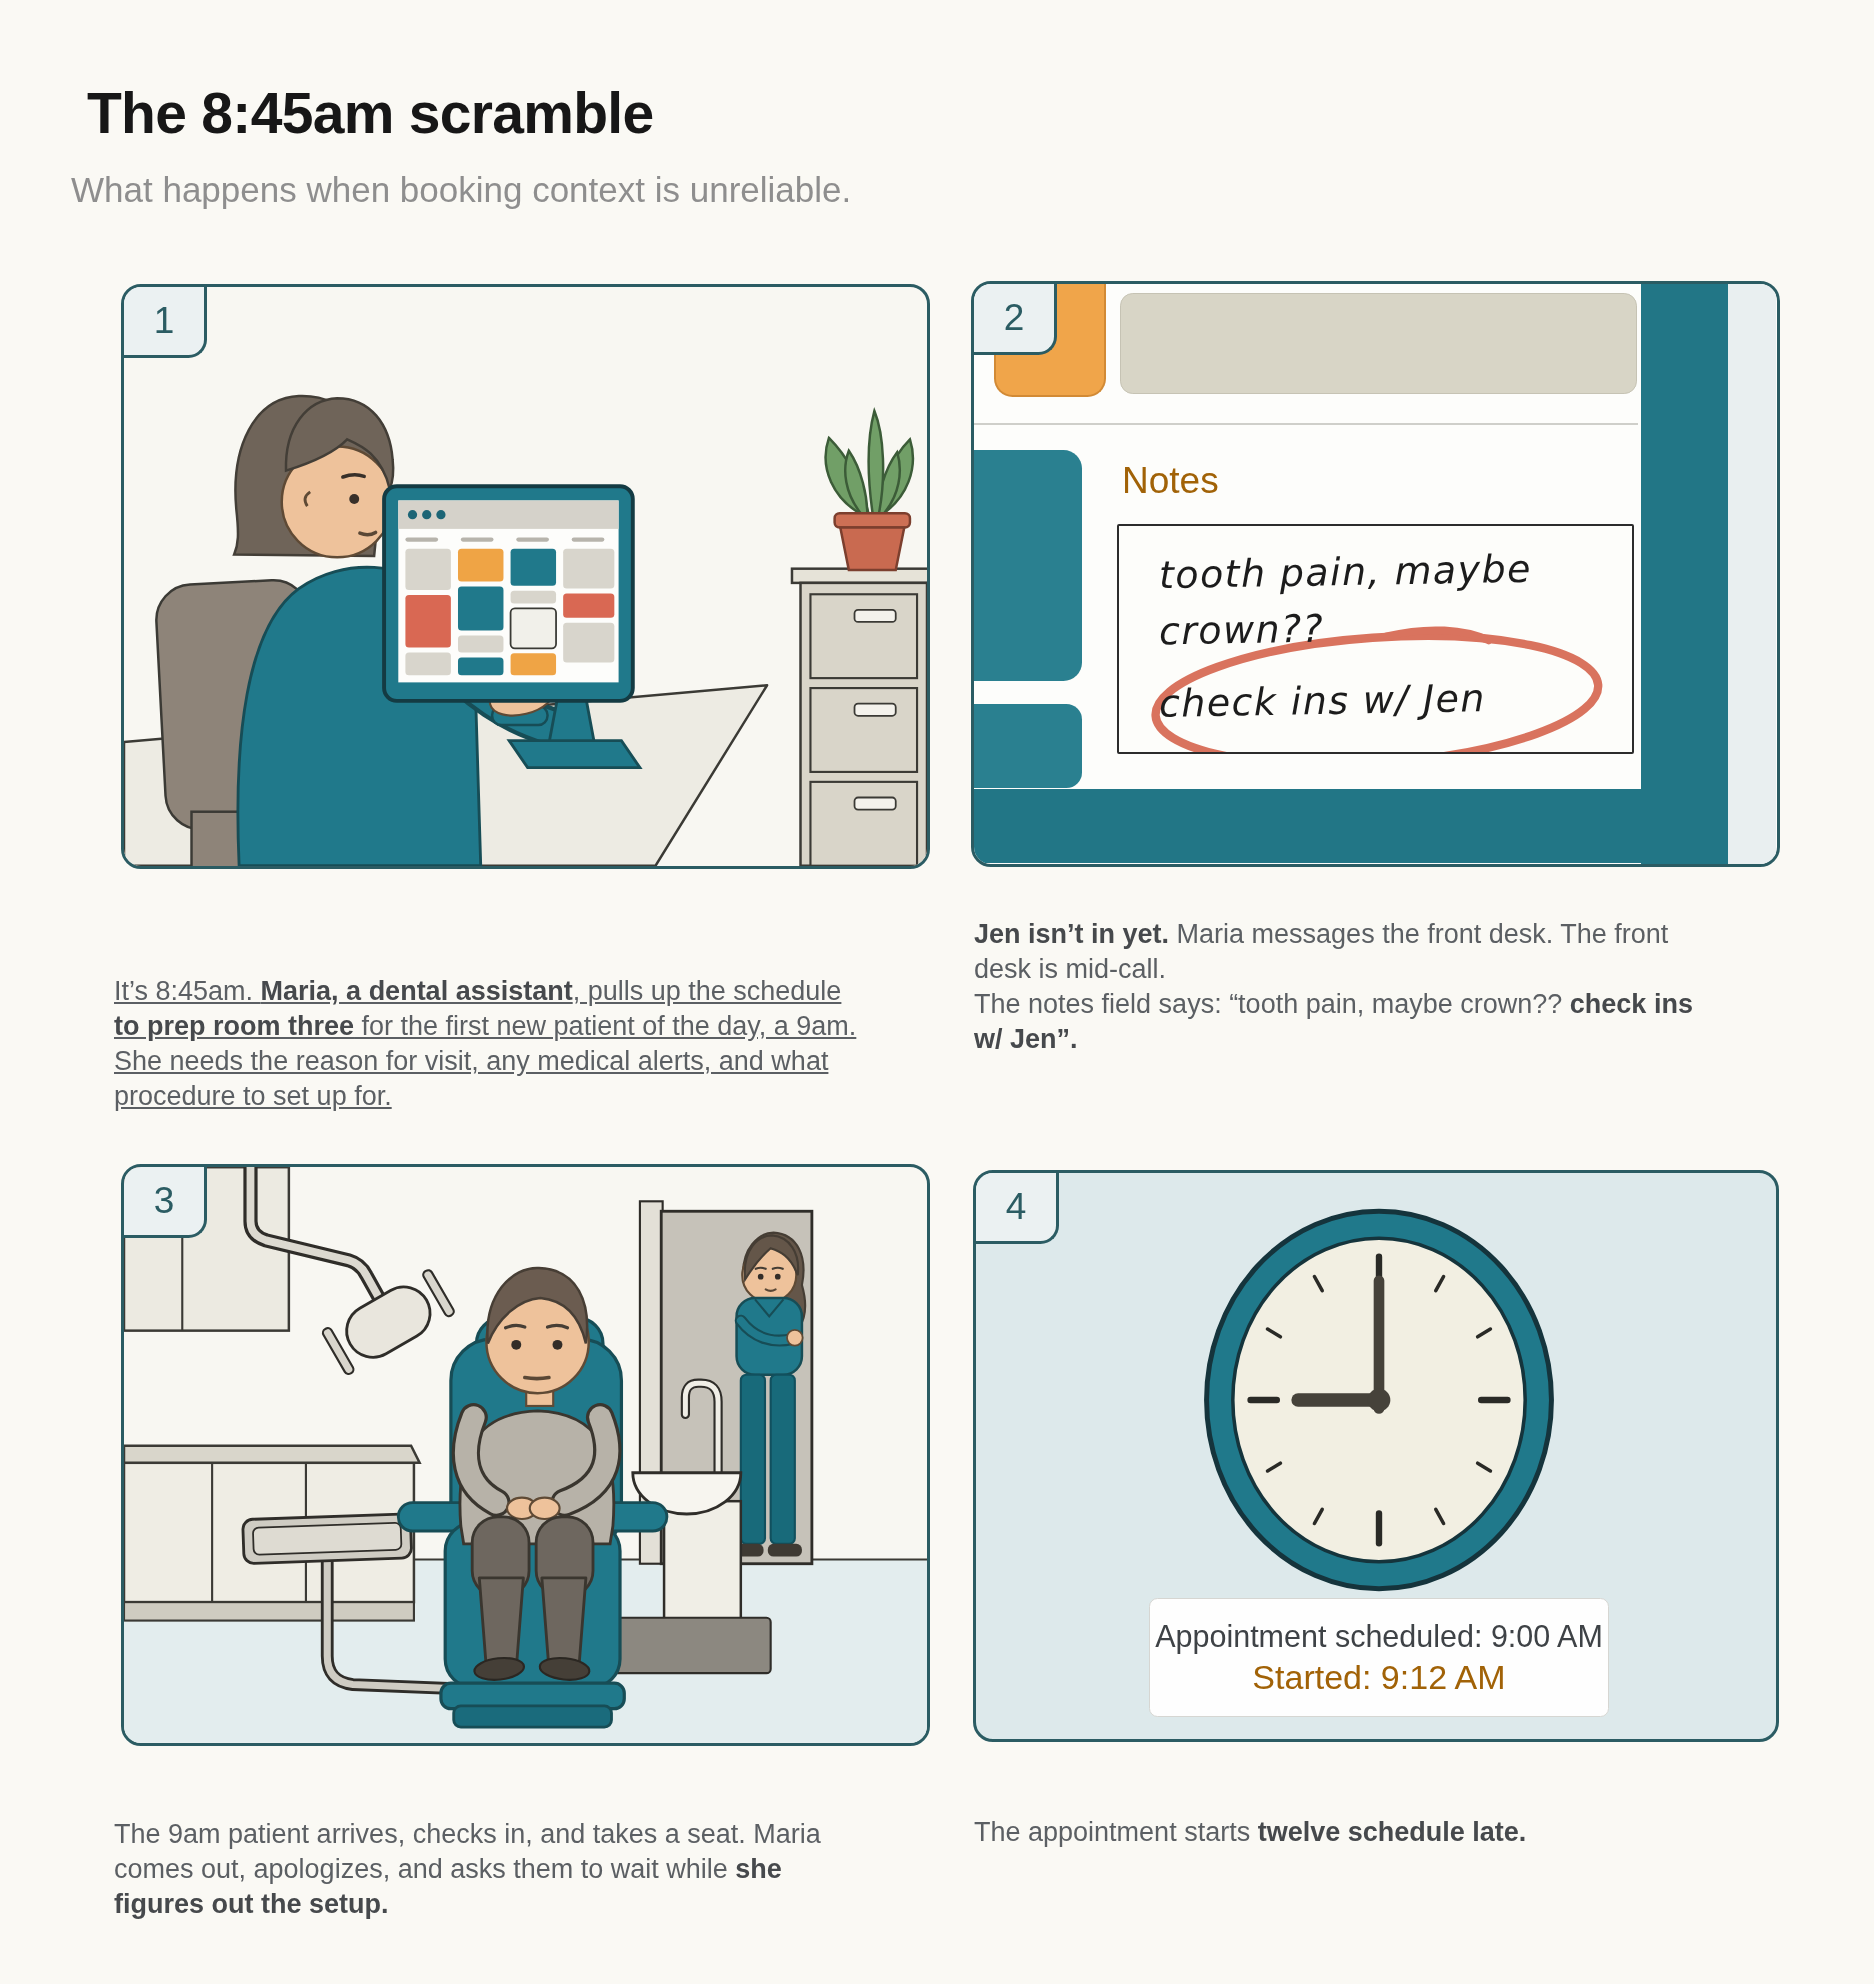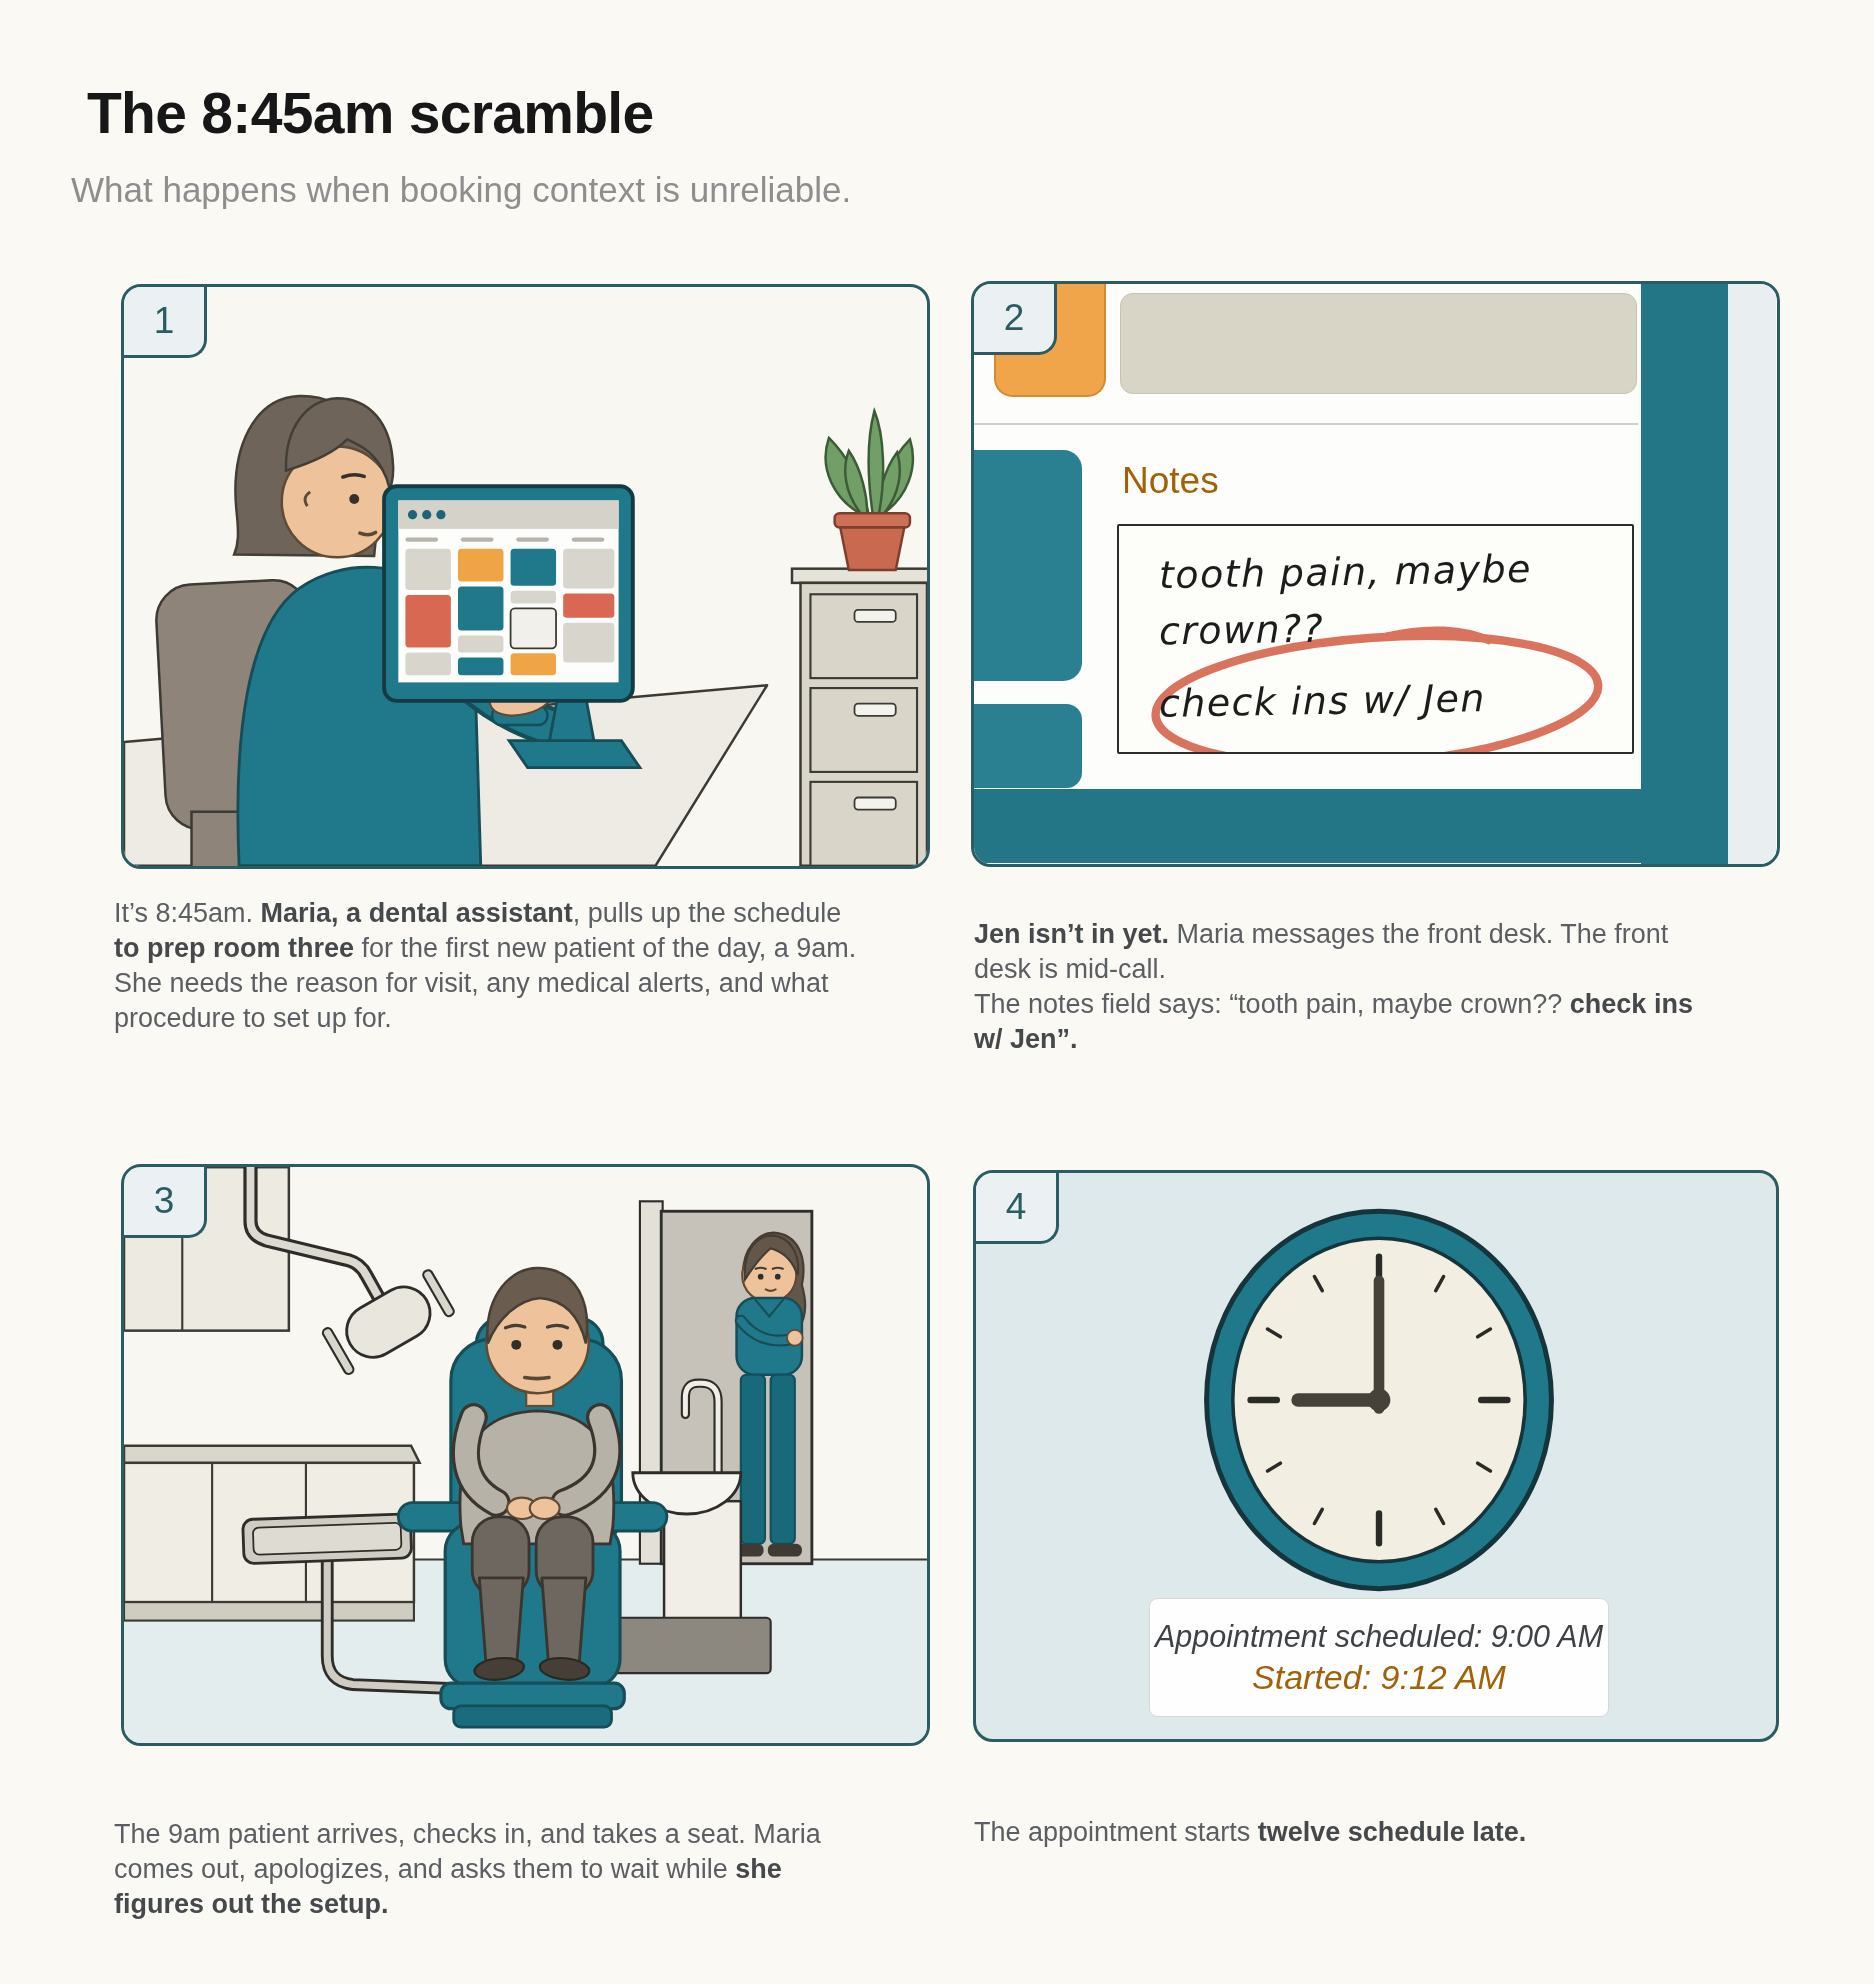--- a/index.html
+++ b/index.html
@@ -42,21 +42,21 @@
             border:2.1px solid #2c2c2c;border-radius:2px;z-index:3;box-sizing:border-box;text-decoration:underline;}
   .hand{position:absolute;white-space:nowrap;font-family:"DejaVu Sans",cursive,sans-serif;
         font-style:italic;font-weight:500;letter-spacing:1.4px;color:#1c1c1c;font-size:38px;
         transform:rotate(-1deg);z-index:2;}
   .hl1{left:40px;top:24px;} .hl2{left:40px;top:82px;} .hl3{left:40px;top:153px;}
   .p2-ellipse{position:absolute;left:0;top:0;width:100%;height:100%;z-index:1;}
 
   
   .p4-card{position:absolute;left:173px;top:425px;width:460px;height:119px;background:#fefefe;
            border:1.4px solid #d6d6d2;border-radius:8.5px;z-index:3;text-align:center;
-           box-sizing:border-box;padding-top:17px;font-style:italic;}
+           box-sizing:border-box;padding-top:17px;}
   .p4-line1{font-size:30.5px;color:#3e4246;line-height:41px;}
   .p4-line2{font-size:34px;color:#a16207;line-height:41px;}
 </style>
 </head>
 <body>
 
 <div class="page">
 
   <div class="title">The 8:45am scramble</div>
   <div class="subtitle">What happens when booking context is unreliable.</div>
@@ -309,21 +309,21 @@
         <line x1="312" y1="280" x2="196" y2="280" stroke="#46423a" stroke-width="19" stroke-linecap="round"></line>
         <circle cx="310" cy="280" r="16" fill="#46423a"></circle>
       </g>
     </svg>
     <div class="p4-card">
       <div class="p4-line1">Appointment scheduled: 9:00 AM</div>
       <div class="p4-line2">Started: 9:12 AM</div>
     </div>
   </div>
 
-  <div class="caption" style="left:114px;top:896px;width:753px;">
+  <div class="caption" style="left:114px;top:974px;width:753px;text-decoration:underline;">
       <div><span>It’s 8:45am. </span><span class="bold">Maria, a dental assistant</span><span>, pulls up the schedule </span><span class="bold">to prep room three</span><span> for the first new patient of the day, a 9am. She needs the reason for visit, any medical alerts, and what procedure to set up for.</span></div>
     </div>
   <div class="caption" style="left:974px;top:917px;width:738px;">
       <div><span class="bold">Jen isn’t in yet.</span><span> Maria messages the front desk. The front desk is mid-call.</span></div>
       <div><span>The notes field says: “tooth pain, maybe crown?? </span><span class="bold">check ins w/ Jen”.</span></div>
     </div>
   <div class="caption" style="left:114px;top:1817px;width:717px;">
       <div><span>The 9am patient arrives, checks in, and takes a seat. Maria comes out, apologizes, and asks them to wait while </span><span class="bold">she figures out the setup.</span></div>
     </div>
   <div class="caption" style="left:974px;top:1815px;width:781px;">

